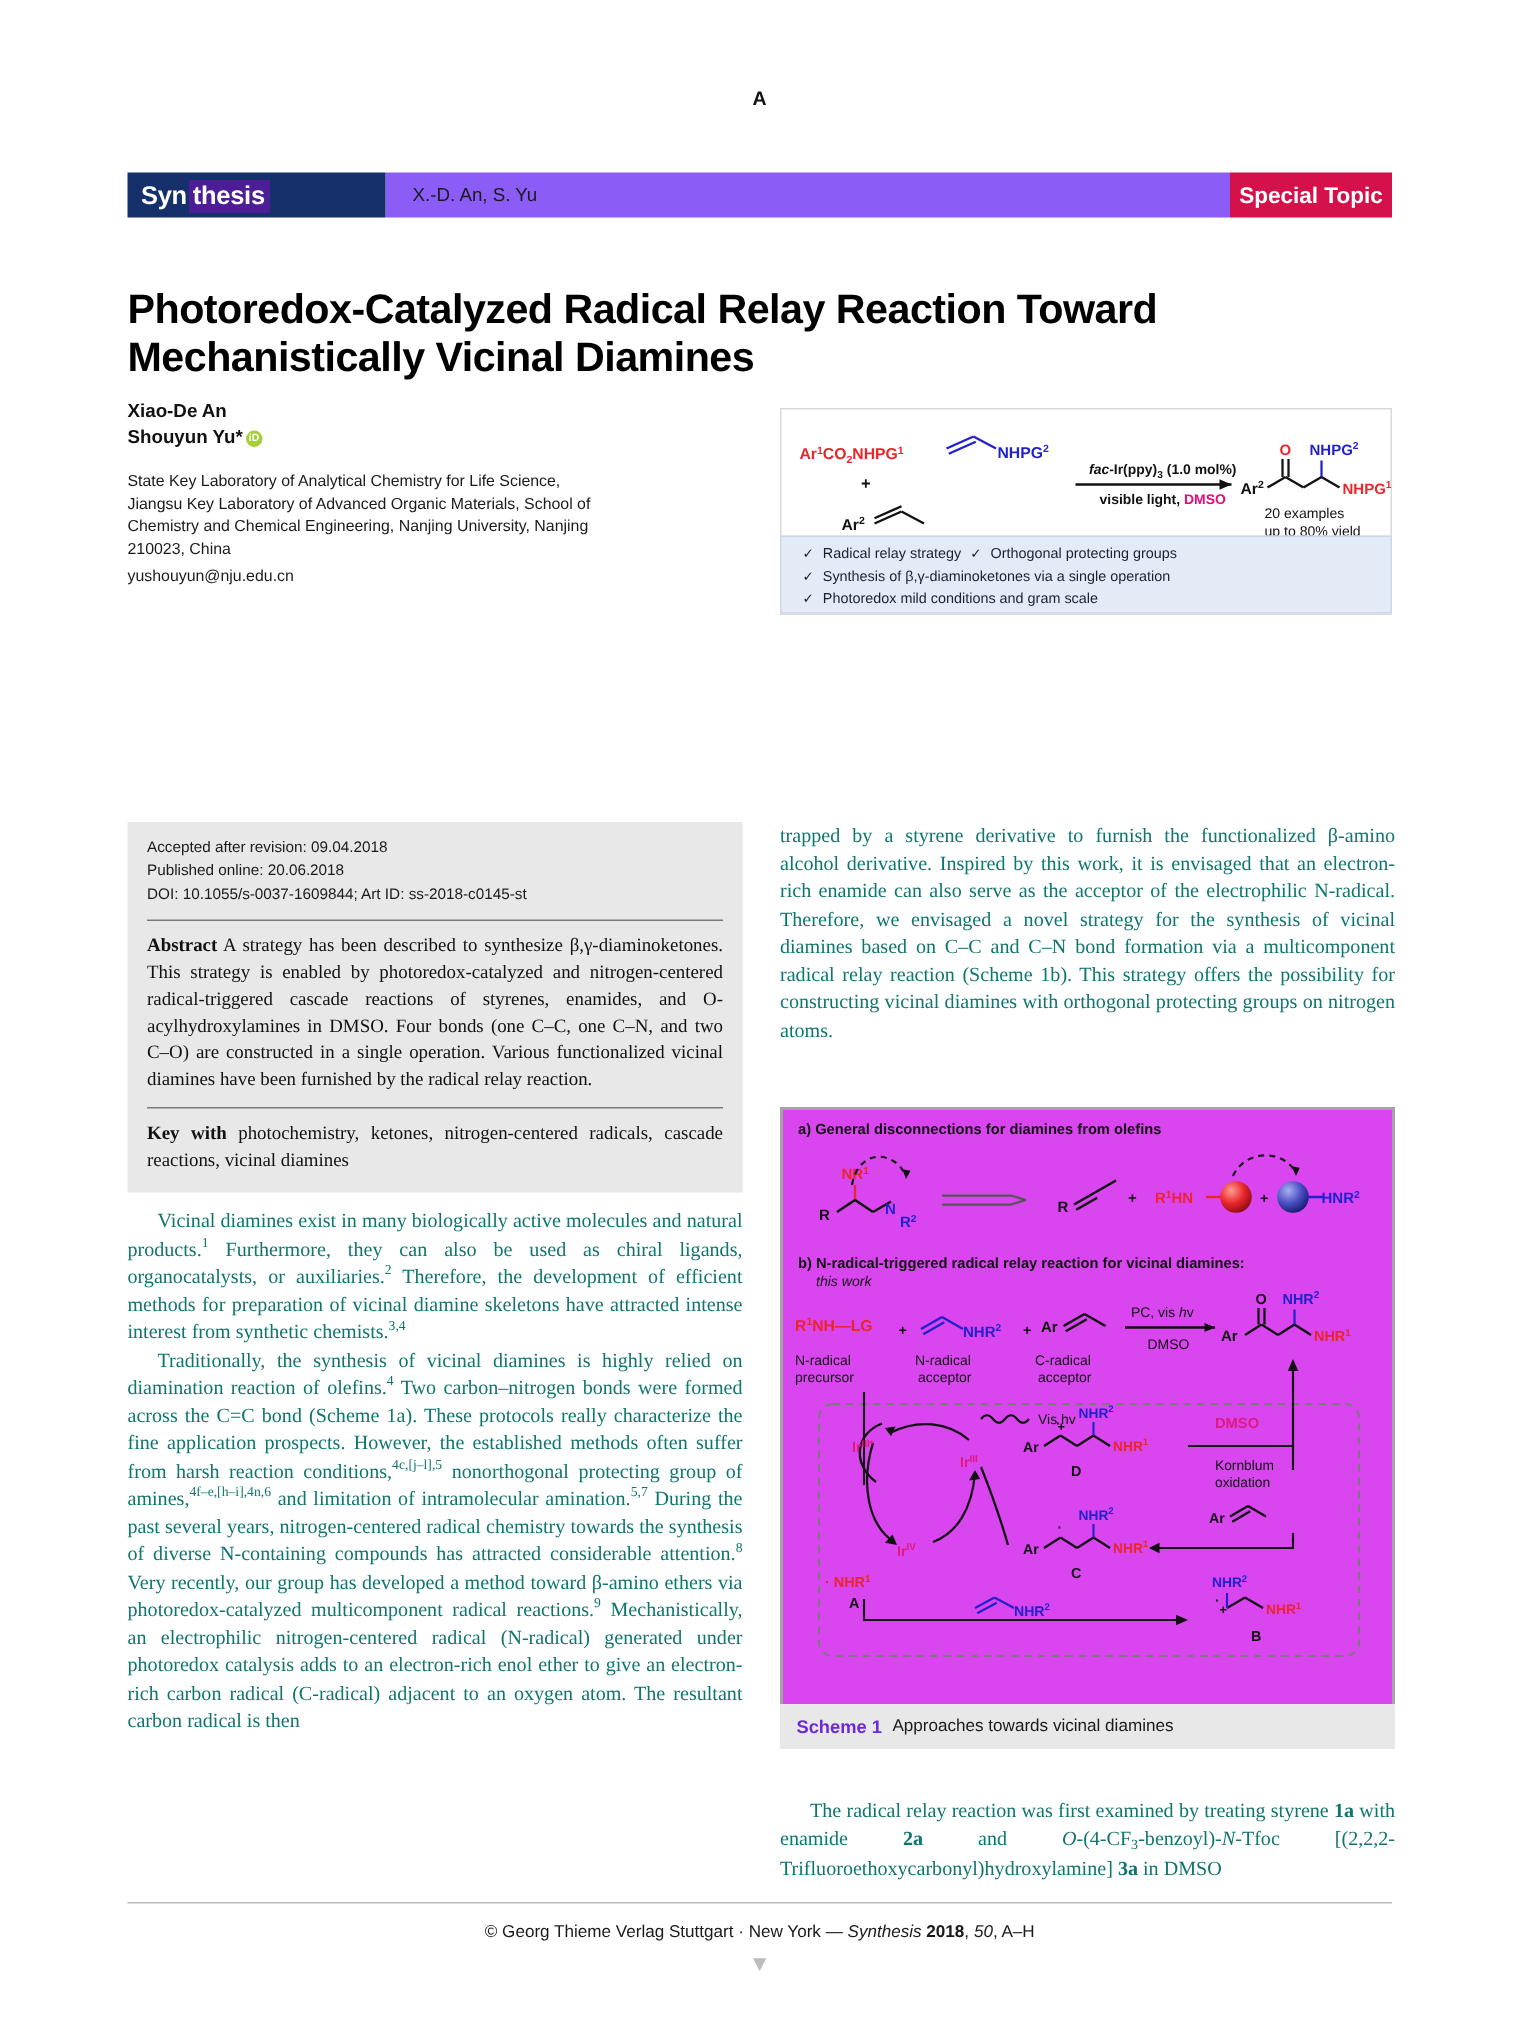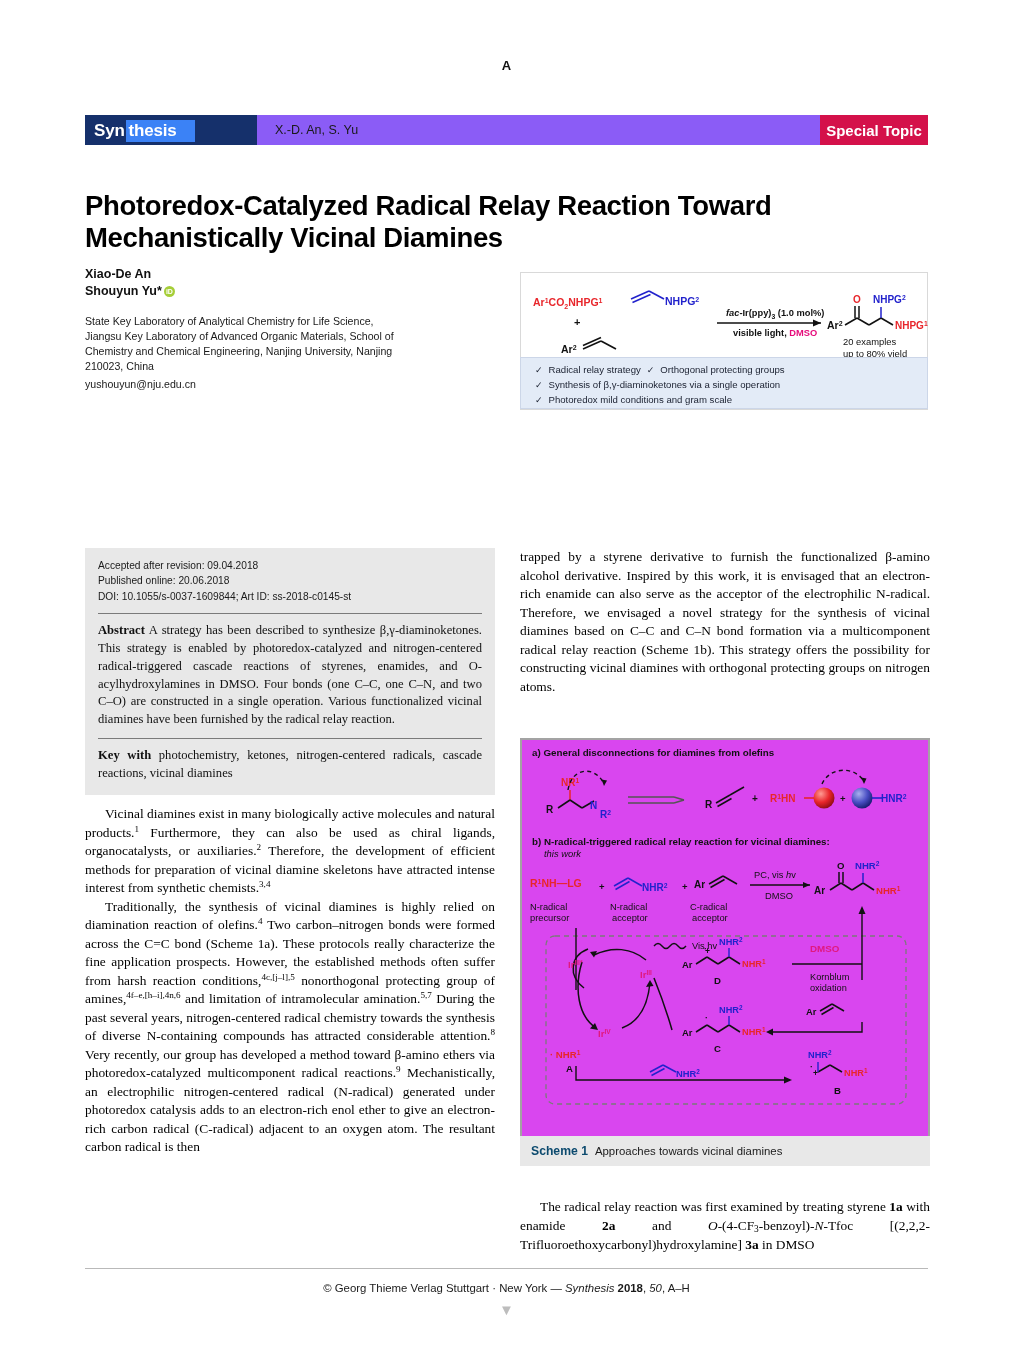--- a/index.html
+++ b/index.html
@@ -29,21 +29,21 @@
   .journal-logo{
     width:172px; background:#15306b; position:relative;
     display:flex; align-items:center; padding-left:9px;
   }
   .journal-logo .lg{
     font-family:"Liberation Sans", sans-serif;
     font-weight:bold; font-size:17px; color:#ffffff; letter-spacing:-.2px;
     line-height:1;
   }
   .journal-logo .lg .hl{
-    background:#3b82f6; color:#ffffff; padding:1px 18px 2px 3px; margin-left:1px;margin-top:44px;
+    background:#4c1d95; color:#ffffff; padding:1px 3px 2px 3px; margin-left:1px;margin-top:44px;
   }
   .runhead-mid{
     flex:1; background:#8b5cf6; display:flex; align-items:center;
     padding-left:18px;
     font-family:"Liberation Sans", sans-serif;
     font-size:12.5px; color:#1a1a1a;
   }
   .runhead-right{
     width:108px; background:#d4114a; display:flex; align-items:center;
     justify-content:center;
@@ -117,42 +117,42 @@
   }
   .abstract b{ font-weight:bold; }
   .keywords{
     font-size:12.6px; line-height:1.42; text-align:justify; color:#111;
   }
   .keywords b{ font-weight:bold; }
 
   
   .col{
     position:absolute; width:410px;
-    font-size:13.4px; line-height:1.38; text-align:justify; color:#000000;
+    font-size:13.4px; line-height:1.38; text-align:justify; color:#0f766e;
     hyphens:none;
   }
   .col p{ margin:0; text-indent:20px; }
   .col p.noindent{ text-indent:0; }
   sup{ font-size:.68em; vertical-align:super; line-height:0; }
   .col-left{ left:85px; top:805px; }
   .col-right-top{ left:520px; top:548px; width:410px; }
   .col-right-bot{ left:520px; top:1198px; width:410px; }
 
   
   .fig{
     position:absolute; left:520px; top:738px; width:410px; height:428px;
     border:2px solid #a3a3a3; background:#d946ef;
   }
   .fig-inner{ position:absolute; inset:0; }
   .figcap{
     position:absolute; left:520px; top:1136px; width:410px; height:30px;
     background:#e8e8e8; display:flex; align-items:center; padding-left:11px;
     font-family:"Liberation Sans", sans-serif; font-size:11.4px; color:#1a1a1a;
   }
-  .figcap b{ font-weight:bold; margin-right:7px; font-size:12.2px; color:#0c4a6e;}
+  .figcap b{ font-weight:bold; margin-right:7px; font-size:12.2px; color:#6d28d9;}
 
   
   .footrule{
     position:absolute; left:85px; top:1268px; width:843px;
     border-top:1px solid #b9b9b9;
   }
   .footer{
     position:absolute; left:0; top:1282px; width:100%;
     text-align:center;
     font-family:"Liberation Sans", sans-serif;

